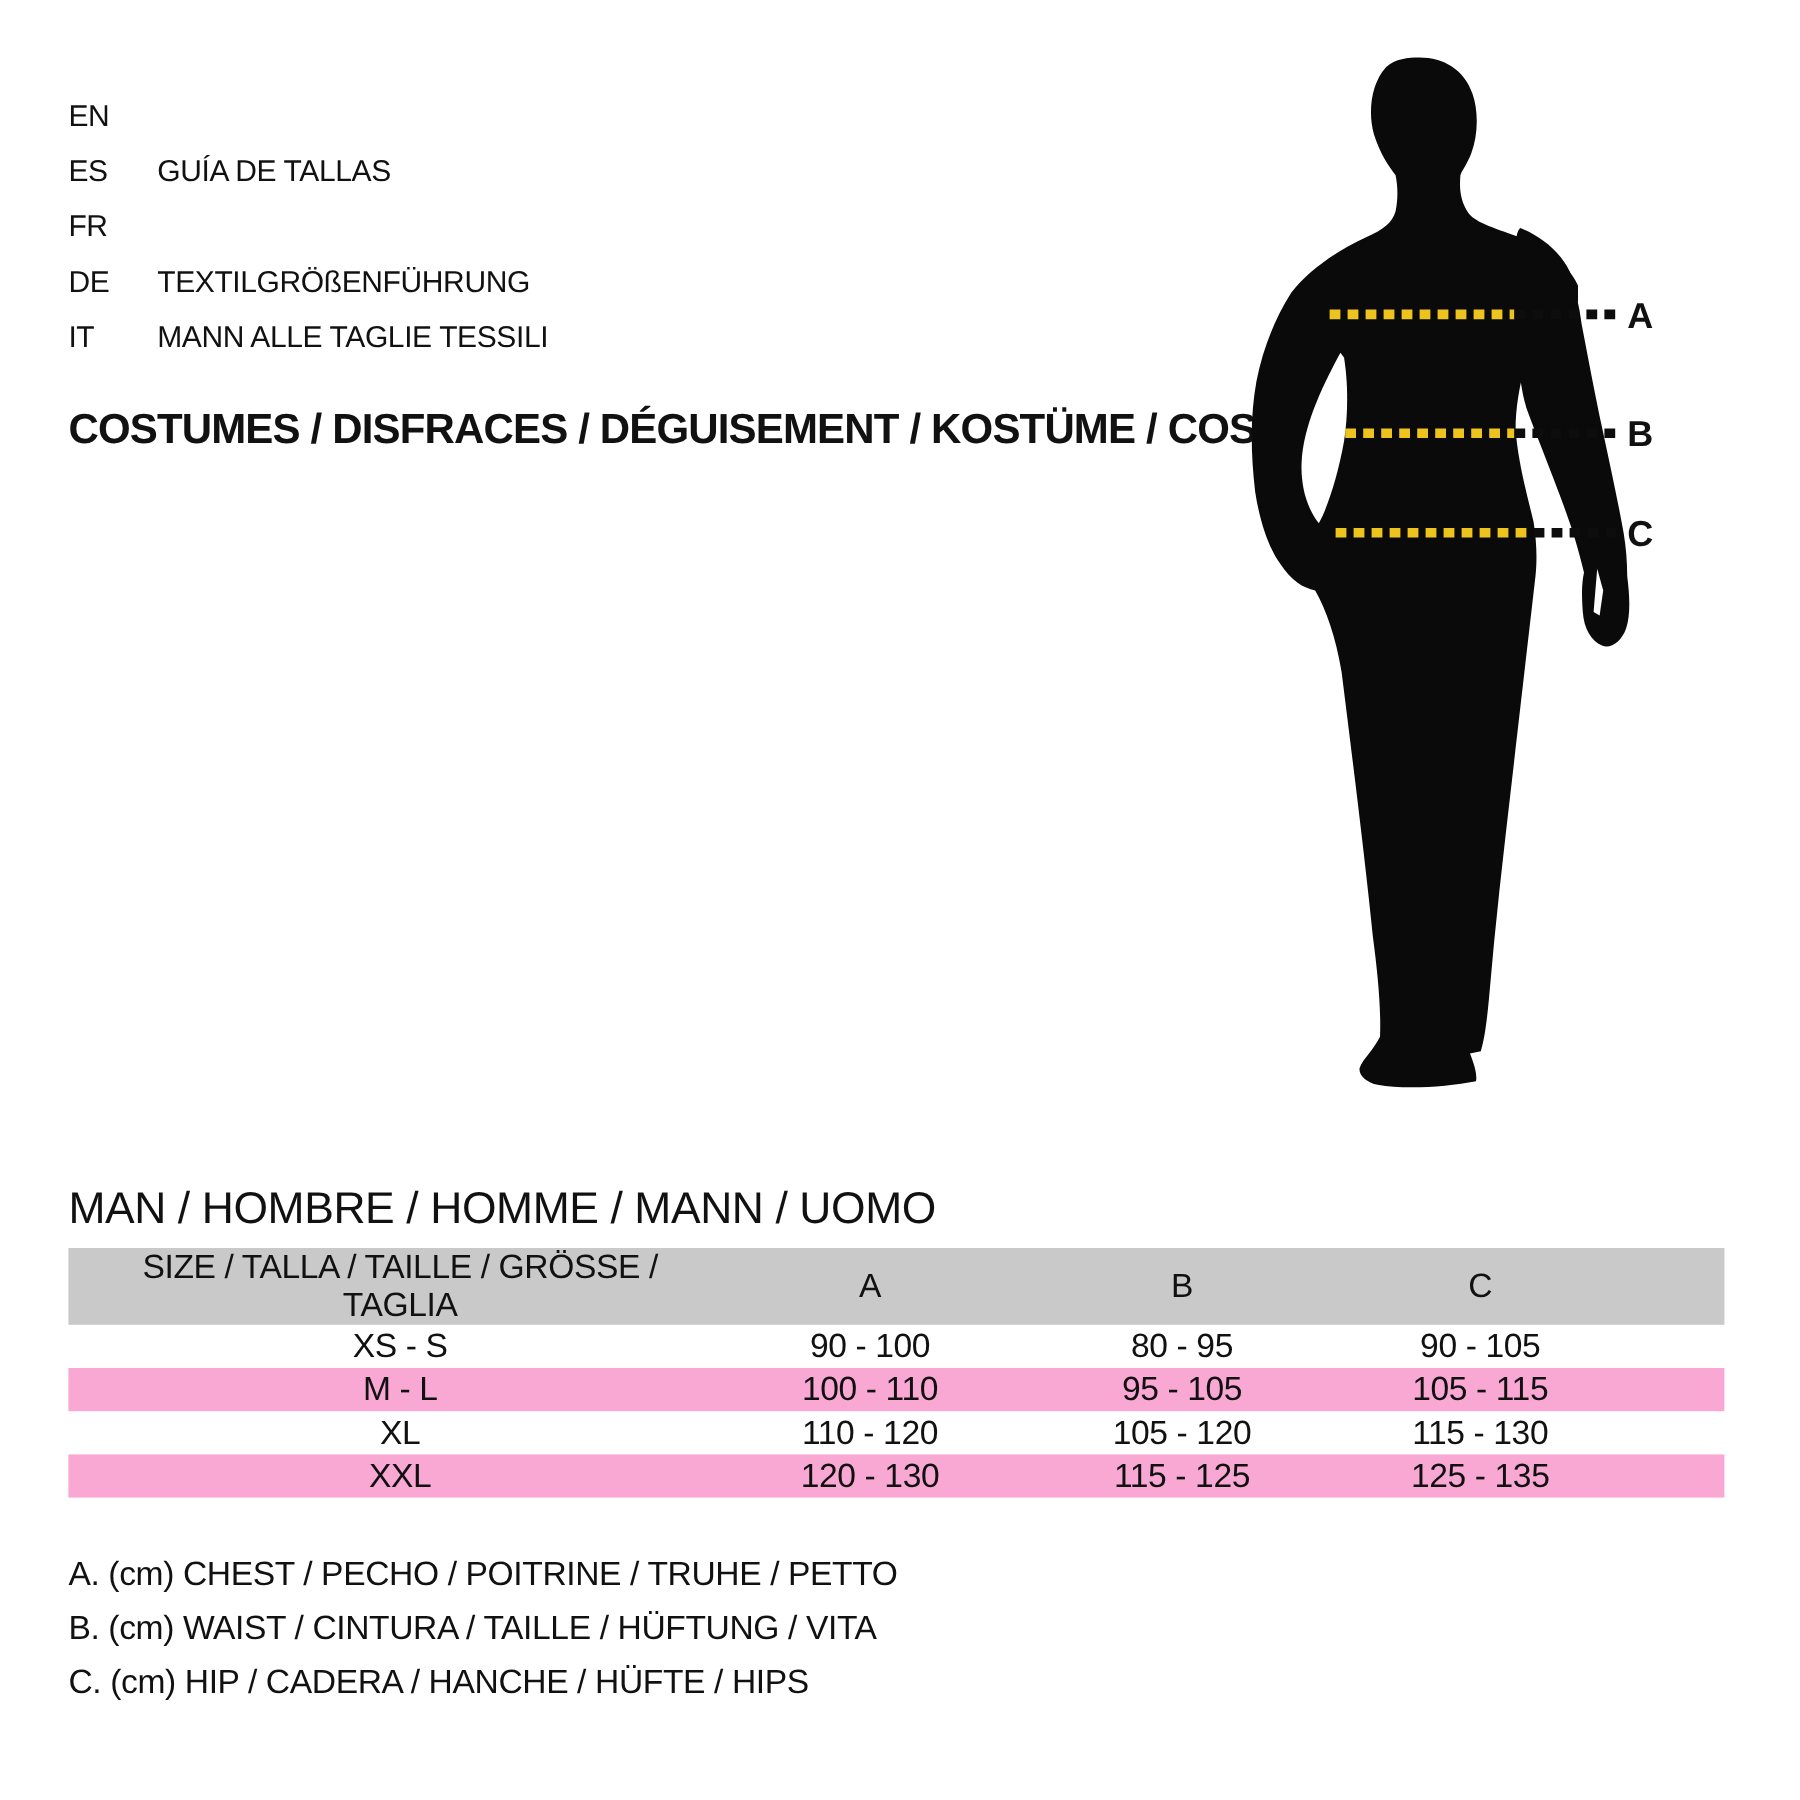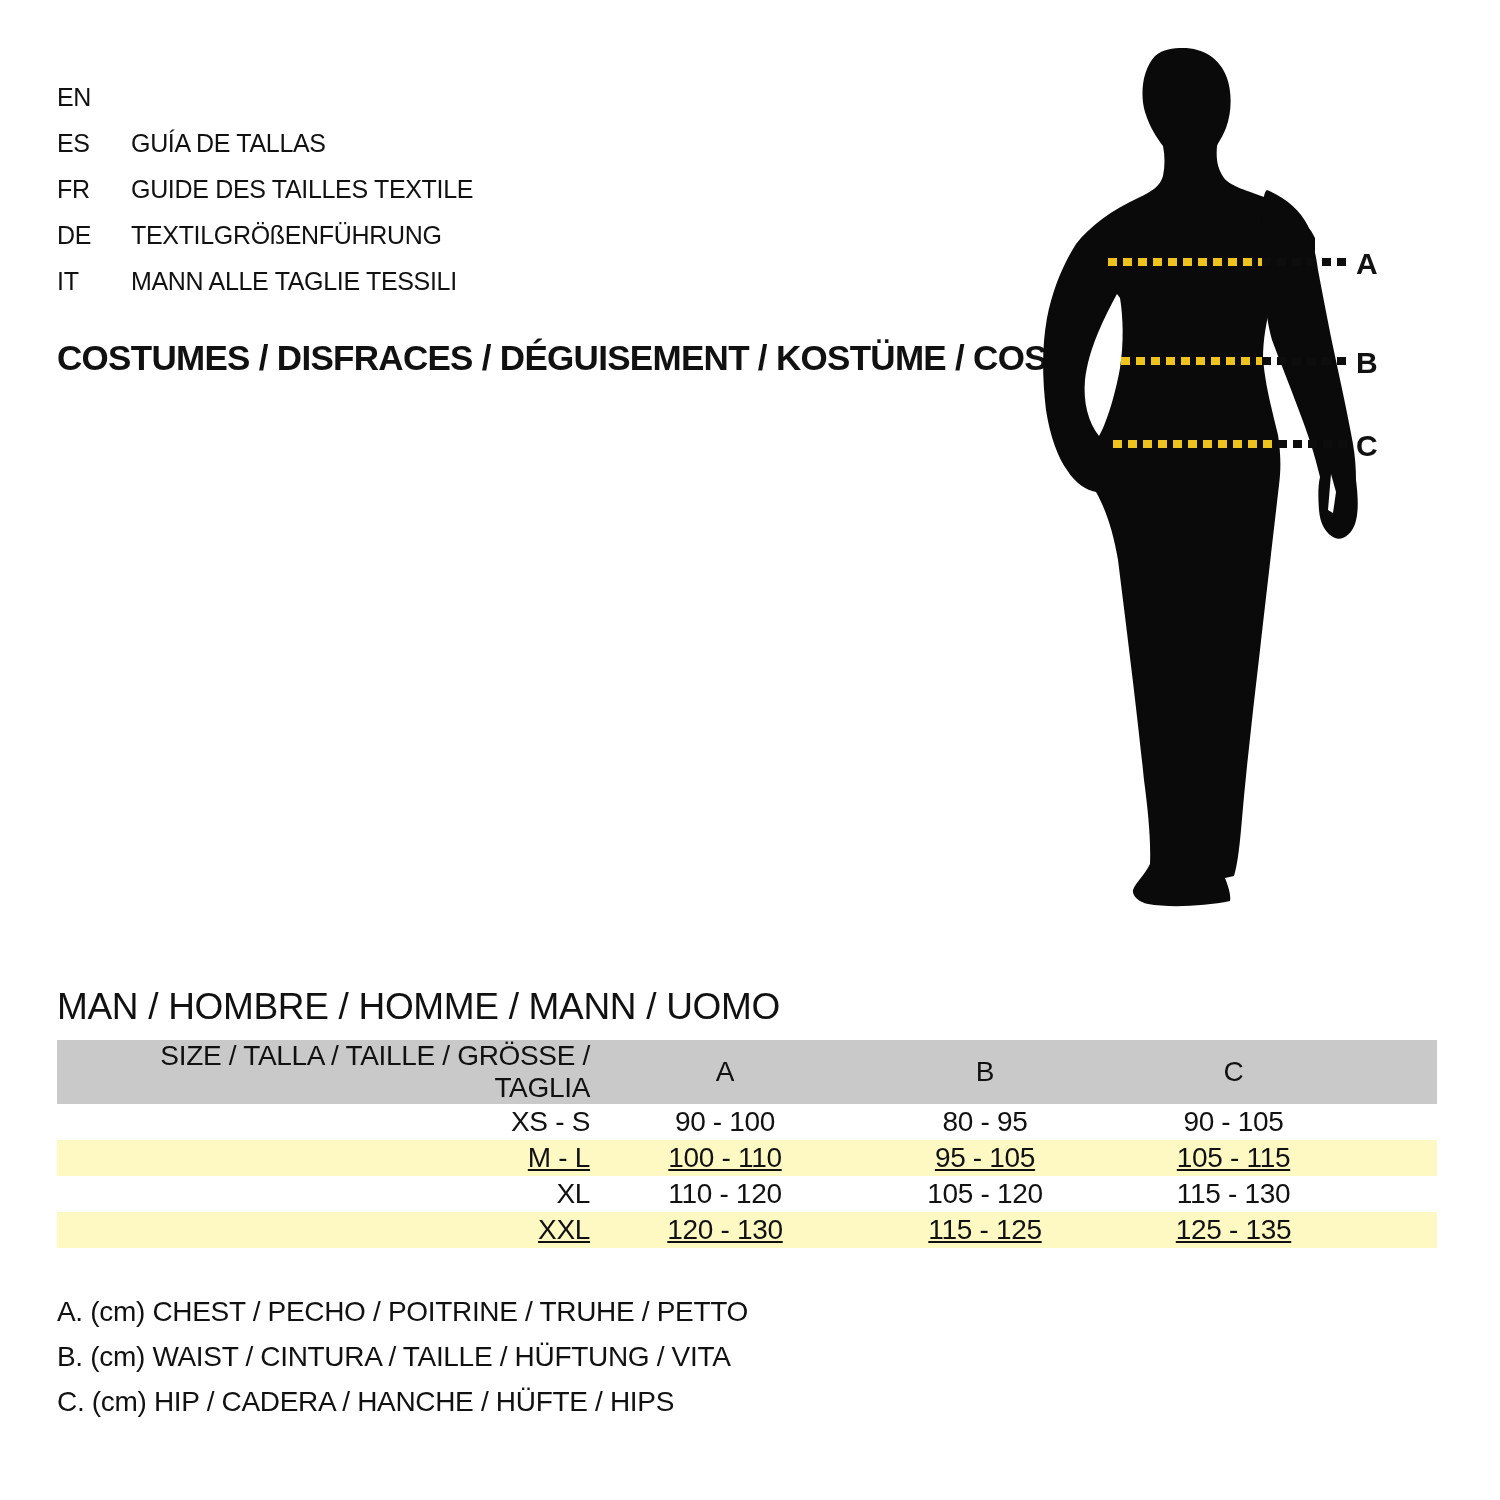--- a/index.html
+++ b/index.html
@@ -24,43 +24,42 @@
   .section-title{position:absolute;left:57px;top:986px;font-size:37px;}
   
   .size-table{position:absolute;left:57px;top:1040px;width:1380px;border-collapse:collapse;table-layout:fixed;}
   .size-table col.c-size{width:533px;}
   .size-table col.c-a{width:270px;}
   .size-table col.c-b{width:250px;}
   .size-table col.c-c{width:327px;}
   .size-table th,.size-table td{
     height:36px;padding:0;font-weight:normal;font-size:28px;vertical-align:middle;
   }
-  .size-table .col-size{text-align:right;padding-left:20px;}
+  .size-table .col-size{text-align:center;padding-left:20px;}
   .size-table .col-num{text-align:center;}
   .size-table .col-last{padding-right:80px;}
   .size-table thead tr{background:#c9c9c9;}
-  .size-table tbody tr.alt{background:#fef9c3;text-decoration:underline;}
+  .size-table tbody tr.alt{background:#f9a8d4;}
   
   .legend-block{position:absolute;left:57px;top:1293px;}
   .legend-line{height:45px;font-size:28px;line-height:38px;}
 </style>
 </head>
 <body>
 
 <div class="lang-block">
   <div class="lang-row">
     <span class="lang-code">EN</span>
   </div>
   <div class="lang-row">
     <span class="lang-code">ES</span>
     <span class="lang-label">GUÍA DE TALLAS</span>
   </div>
   <div class="lang-row">
     <span class="lang-code">FR</span>
-    <span class="lang-label">GUIDE DES TAILLES TEXTILE</span>
   </div>
   <div class="lang-row">
     <span class="lang-code">DE</span>
     <span class="lang-label">TEXTILGRÖßENFÜHRUNG</span>
   </div>
   <div class="lang-row">
     <span class="lang-code">IT</span>
     <span class="lang-label">MANN ALLE TAGLIE TESSILI</span>
   </div>
 </div>

